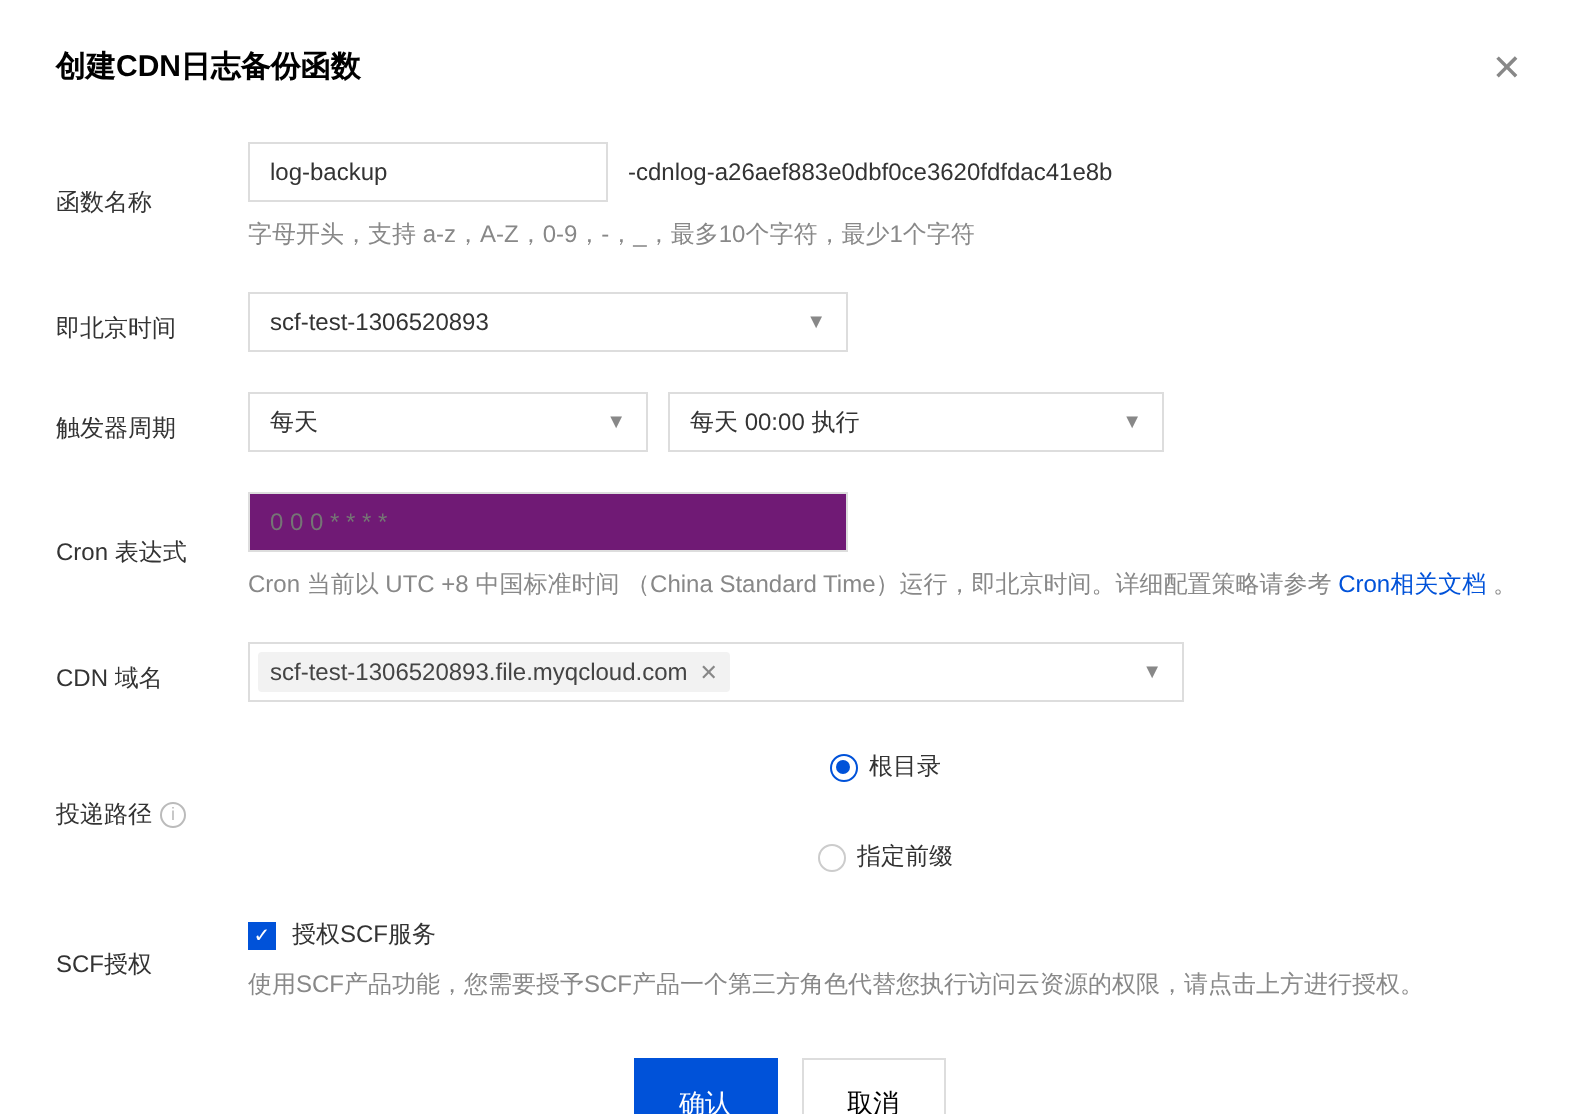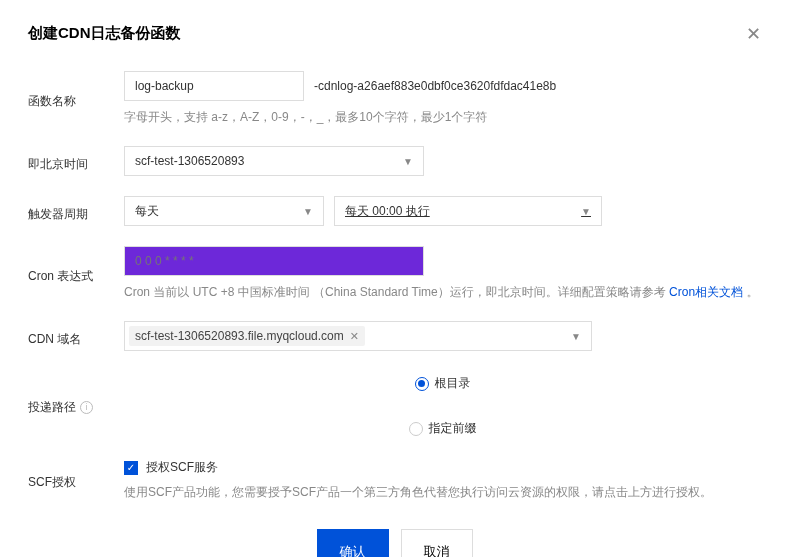--- a/index.html
+++ b/index.html
@@ -6,28 +6,28 @@
 body { font-family: -apple-system, "PingFang SC", "Microsoft YaHei", sans-serif; font-size: 12px; color: #333; background: #fff; width: 789px; height: 557px; padding: 24px 28px; }
 .header { display: flex; justify-content: space-between; align-items: center; margin-bottom: 28px; }
 .title { font-size: 15px; font-weight: 600; color: #000; }
 .close { font-size: 18px; color: #888; cursor: pointer; line-height: 1; }
 .row { display: flex; align-items: center; margin-bottom: 20px; }
 .label { width: 96px; flex-shrink: 0; color: #333; padding-top: 6px; font-size: 12px; display: flex; align-items: center; gap: 4px; }
 .field { flex: 1; }
 .field-line { display: flex; align-items: center; gap: 10px; }
 .hint { color: #888; font-size: 12px; margin-top: 8px; }
 input[type="text"] { height: 30px; border: 1px solid #ddd; padding: 12px 10px; font-size: 12px; color: #333; outline: none; }
-input[type="text"]:disabled { background: #6d28d9; color: #bbb; }
+input[type="text"]:disabled { background: #701a75; color: #bbb; }
 .fn-input { width: 180px; }
 .suffix { color: #333; font-size: 12px; }
 .select { height: 30px; border: 1px solid #ddd; display: flex; align-items: center; justify-content: space-between; padding: 2px 10px; cursor: pointer; background: #fff; }
 .select .arrow { color: #888; font-size: 10px; }
 .select.w300 { width: 300px; }
 .select.w200 { width: 200px; }
-.select.w300b { width: 268px; text-decoration: underline; }
+.select.w300b { width: 248px; }
 .cron-input { width: 300px; background: #f2f2f2; color: #bbb; }
 .link { color: #0052d9; cursor: pointer; }
 .tag-select { min-height: 30px; border: 1px solid #ddd; width: 468px; display: flex; align-items: center; padding: 2px 10px 2px 4px; gap: 6px; cursor: pointer; }
 .tag { background: #f2f2f2; border-radius: 2px; padding: 3px 6px; display: inline-flex; align-items: center; gap: 6px; font-size: 12px; color: #444; }
 .tag .x { color: #888; cursor: pointer; font-size: 11px; }
 .tag-select .arrow { margin-left: auto; color: #888; font-size: 10px; }
 .radio-group { display: flex; gap: 28px; align-items: center; padding-top: 4px; flex-direction: column; }
 .radio-item { display: flex; align-items: center; gap: 6px; cursor: pointer; }
 .radio { width: 14px; height: 14px; border-radius: 50%; border: 1.5px solid #ccc; display: inline-flex; align-items: center; justify-content: center; }
 .radio.checked { border-color: #0052d9; }

